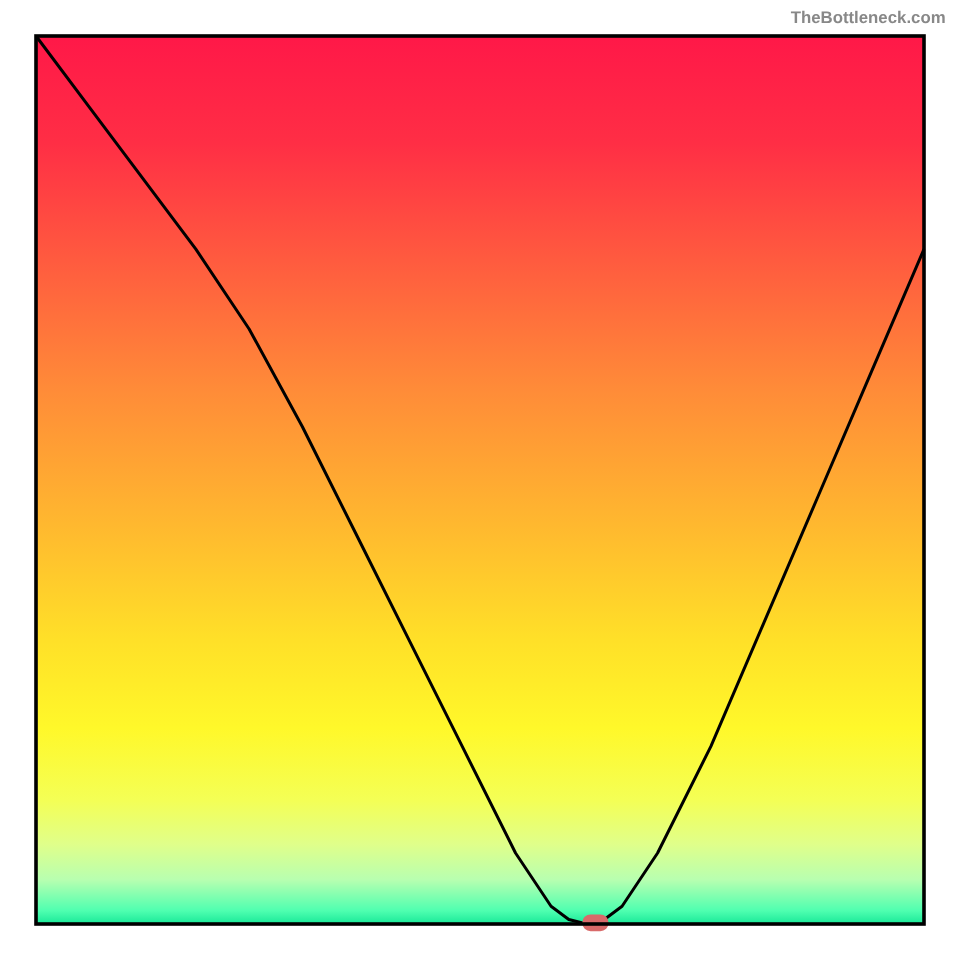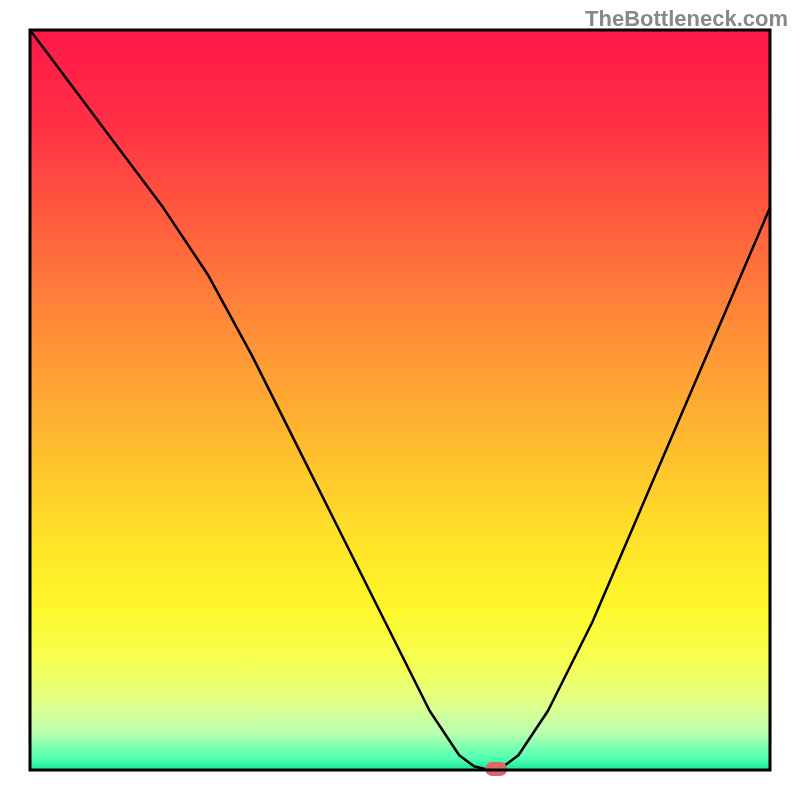--- a/index.html
+++ b/index.html
@@ -10,21 +10,21 @@
   }
   .chart-container {
     position: relative;
     width: 800px;
     height: 800px;
   }
   .watermark {
     position: absolute;
     top: 6px;
     right: 12px;
-    font-size: 22px;
+    font-size: 14px;
     font-weight: bold;
     color: #888888;
     z-index: 10;
   }
   svg {
     display: block;
   }
 </style>
 </head>
 <body>

